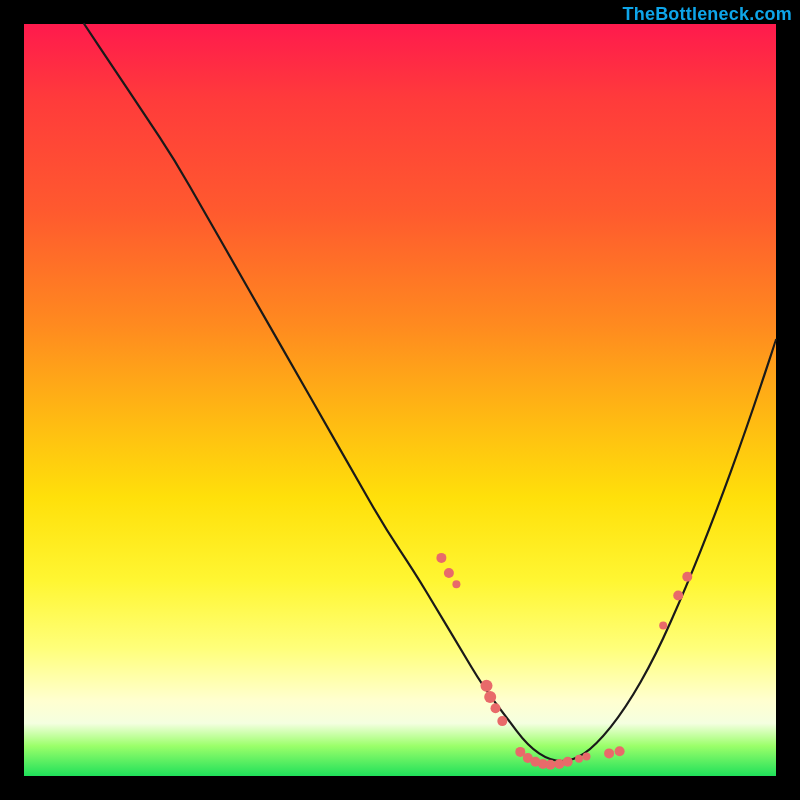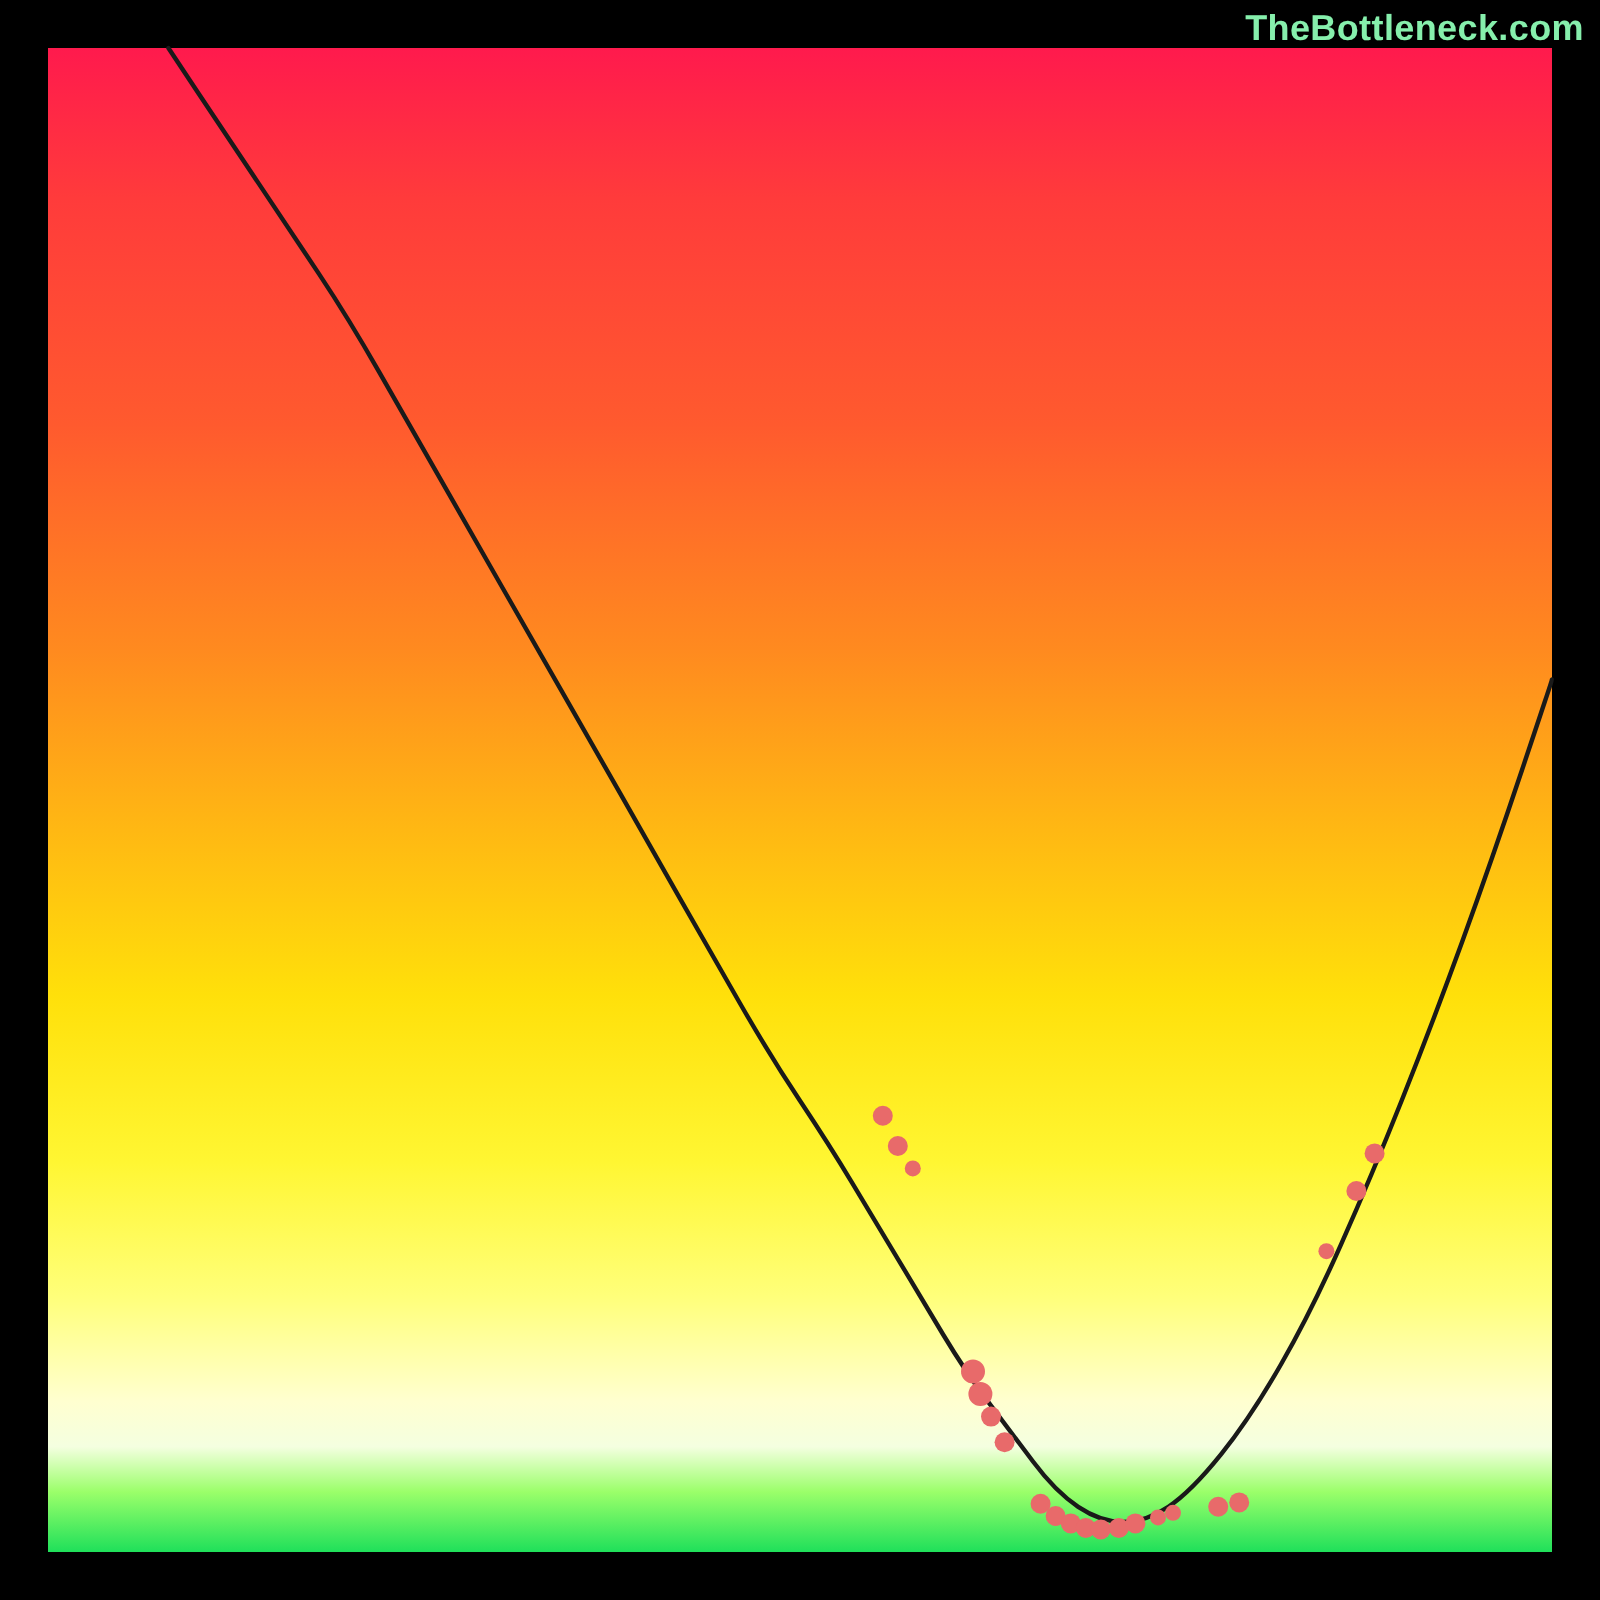--- a/index.html
+++ b/index.html
@@ -41,21 +41,21 @@
       #9bff6a 96%,
       #1fe05a 100%
     );
   }
   .watermark {
     position: absolute;
     right: 8px;
     top: 4px;
     font-size: 18px;
     font-weight: 600;
-    color: #86efac;
+    color: #0ea5e9;
     letter-spacing: 0.2px;
     user-select: none;
   }
   svg.curve {
     position: absolute;
     left: 0;
     top: 0;
     width: 752px;
     height: 752px;
     overflow: visible;

